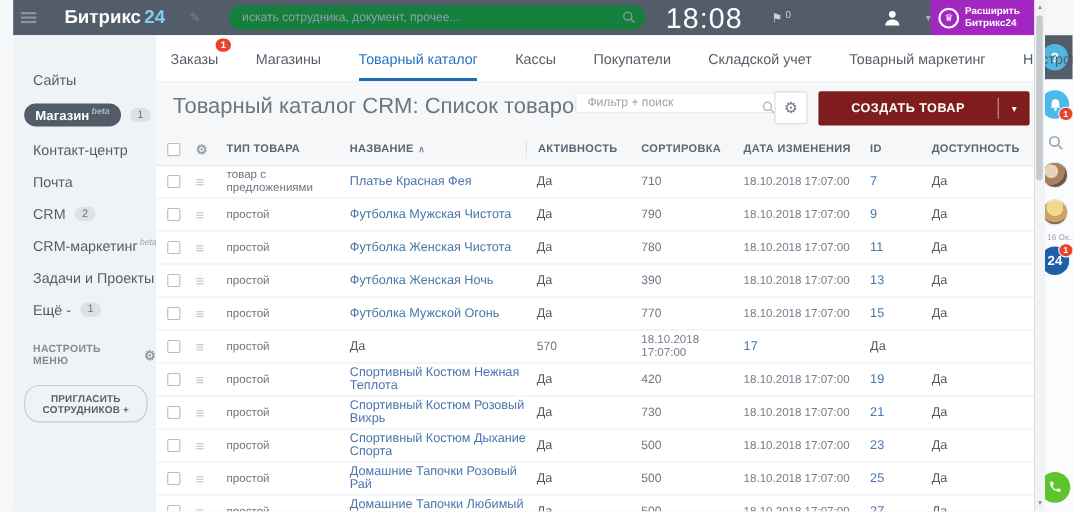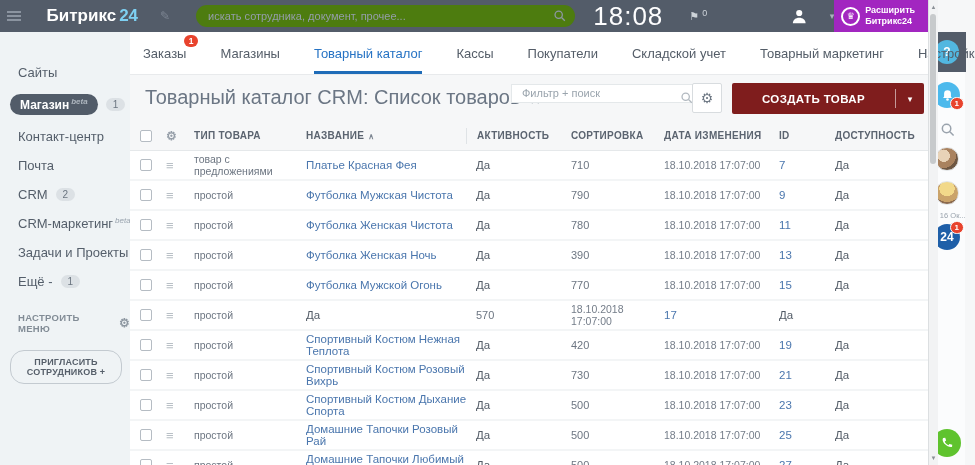--- a/index.html
+++ b/index.html
@@ -1,29 +1,29 @@
 <!DOCTYPE html>
 <html lang="ru"><head>
 <meta charset="utf-8">
 <style>
   * { margin:0; padding:0; box-sizing:border-box; }
   html,body { width:975px; height:465px; overflow:hidden; }
   body { font-family:"Liberation Sans", sans-serif; background:#f6f7f8; color:#535c69; }
-  .app { display:flex; width:975px; height:465px; }
+  .app { display:flex; width:975px; height:465px;padding-left:12px; }
   .left-col { width:928px; display:flex; flex-direction:column; }
 
   
   .topbar { height:32px; background:#535c69; display:flex; align-items:center; flex:none; }
   .hamburger { width:14px; margin-left:7px; cursor:pointer; }
   .hamburger i { display:block; height:2px; background:#8b94a0; margin:2px 0; }
   .logo { margin-left:26px; font-size:17px; font-weight:bold; color:#fff; white-space:nowrap; }
   .logo .suffix { color:#7ed0f2; margin-left:3px; }
   .pencil { margin-left:22px; color:#7d8693; font-size:12px; }
   .tb-search { position:relative; margin-left:26px; width:392px; }
-  .tb-search input { width:100%; height:22px; border:none; border-radius:12px; background:#4d7c0f;
+  .tb-search input { width:100%; height:22px; border:none; border-radius:12px; background:#15803d;
     color:#c3cad2; font-size:11px; padding:0 28px 0 12px; outline:none; font-family:"Liberation Sans",sans-serif; }
   .tb-search input::placeholder { color:#949eaa; }
   .tb-search .mag { position:absolute; right:9px; top:4px; width:13px; height:13px; color:#8d97a3; }
   .clock { margin-left:18px; font-size:26px; font-weight:100; color:#fdfdfe; letter-spacing:1px; }
   .flag-wrap { margin-left:26px; color:#cdd3d9; font-size:11px; display:flex; align-items:flex-start; }
   .flag-count { font-size:9px; margin-left:3px; margin-top:-2px; }
   .person { margin-left:84px; width:17px; height:17px; }
   .tb-caret { margin-left:22px; color:#aab2bb; font-size:9px; }
   .expand-btn { margin-left:auto; height:32px; width:97px; background:#a226c0; display:flex; align-items:center; cursor:pointer; }
   .crown-circle { width:19px; height:19px; border:2px solid #fff; border-radius:50%; margin:0 5px 0 7px;

